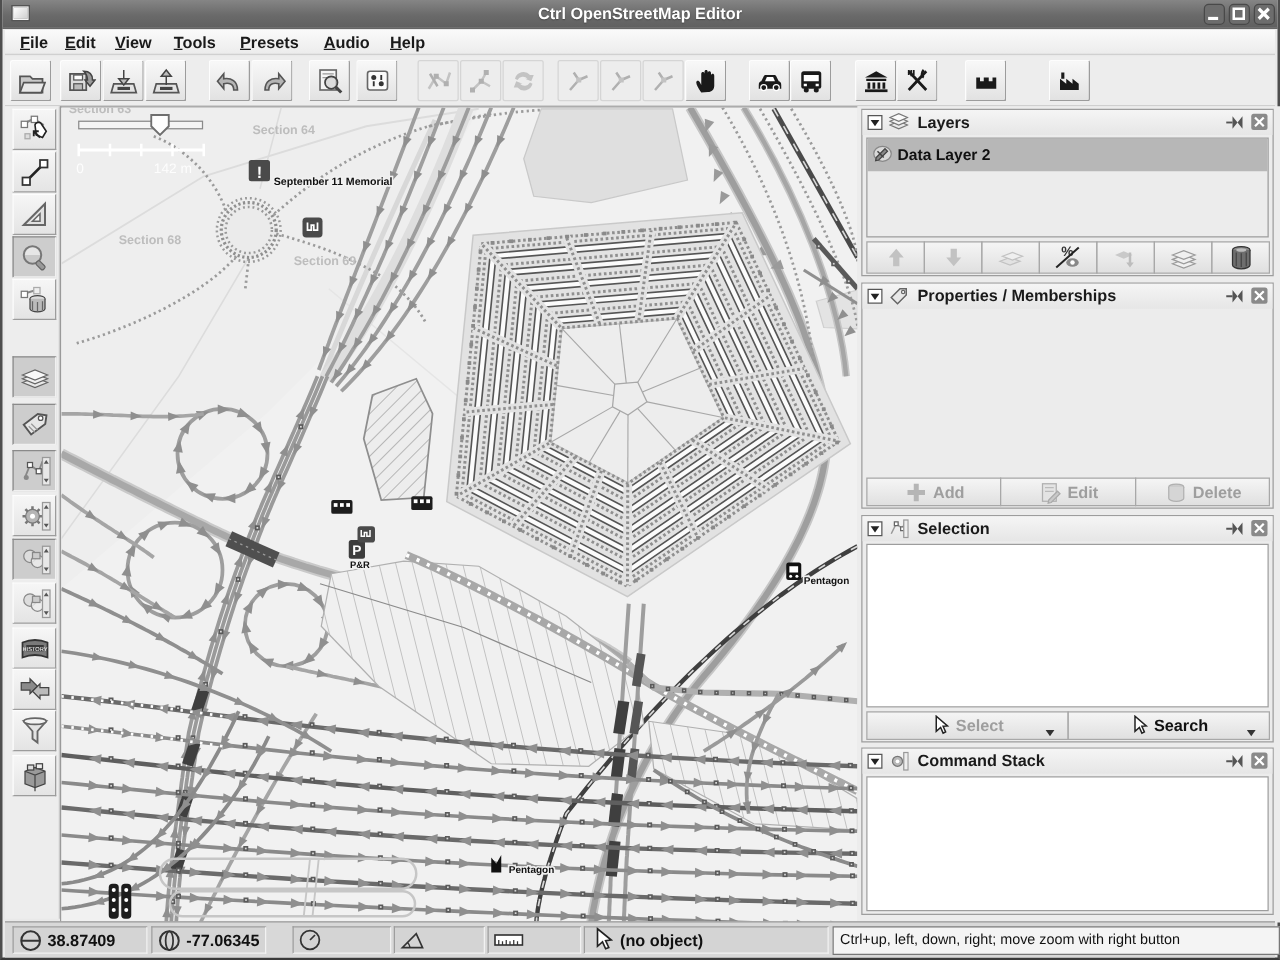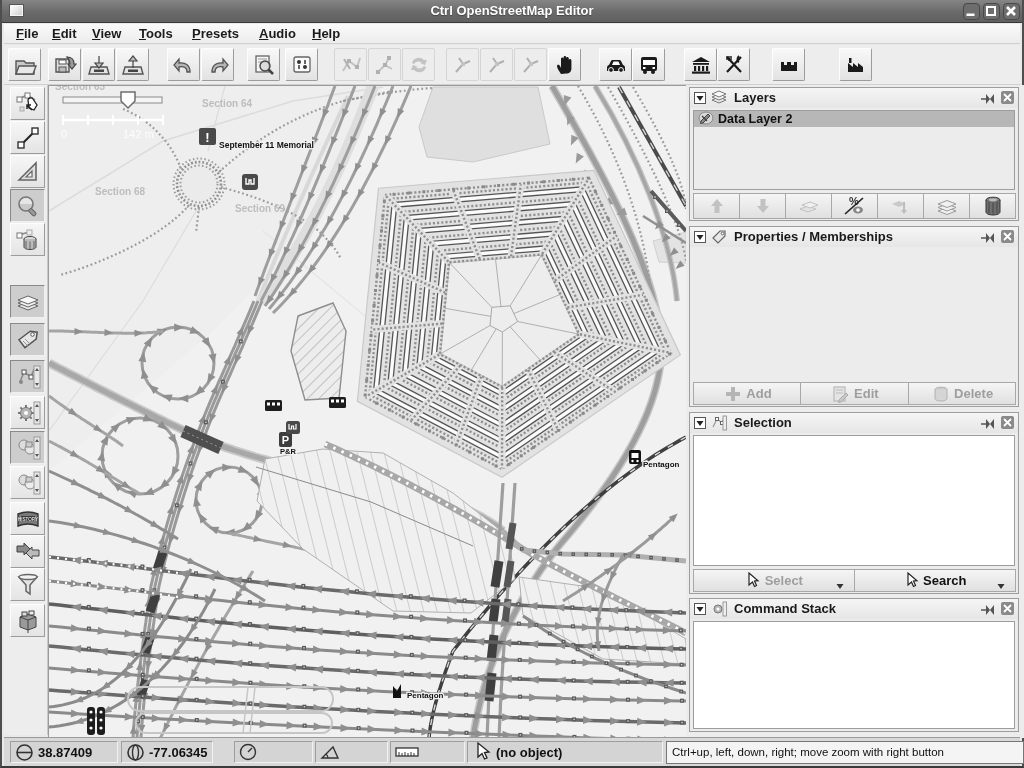--- a/index.html
+++ b/index.html
@@ -1257,21 +1257,21 @@
         <div class="pin"><svg width="16" height="12">
             <path d="M1,6 h5" stroke="#555" stroke-width="1.5"></path>
             <path d="M6,1 l4,5 -4,5 z M14,1 l-4,5 4,5 z" fill="#555"></path>
           </svg></div>
         <div class="pclose">
           <svg width="9" height="9" viewBox="0 0 9 9">
             <path d="M1,1 L8,8 M8,1 L1,8" stroke="#fff" stroke-width="1.8"></path>
           </svg>
         </div>
         <div class="plist" style="top:22px;height:80px">
-          <div style="height:16px;background:#b7b7b7;display:flex;align-items:center;font-weight:bold;font-size:12.5px;color:#111"><span style="margin:0 4px"><svg width="16" height="15" viewBox="0 0 16 15">
+          <div style="height:26px;background:#b7b7b7;display:flex;align-items:center;font-weight:bold;font-size:12.5px;color:#111"><span style="margin:0 4px"><svg width="16" height="15" viewBox="0 0 16 15">
                 <ellipse cx="8" cy="8" rx="7" ry="6" fill="#d9d9d9" stroke="#888"></ellipse>
                 <path d="M3,11 l7,-7 2,2 -7,7 -2.5,0.5 z" fill="#888" stroke="#444"></path>
                 <path d="M4,6 l5,5" stroke="#444" stroke-width="1.2" fill="none"></path>
               </svg></span>Data Layer 2</div>
         </div>
         <div class="pbtnrow" style="top:105px;height:26px">
           <div class="pbtn">
             <svg width="22" height="20" viewBox="0 0 22 20">
               <path d="M11,3 l6,7 h-3.5 v7 h-5 v-7 H5 z" fill="#c2c2c2"></path>
             </svg>

